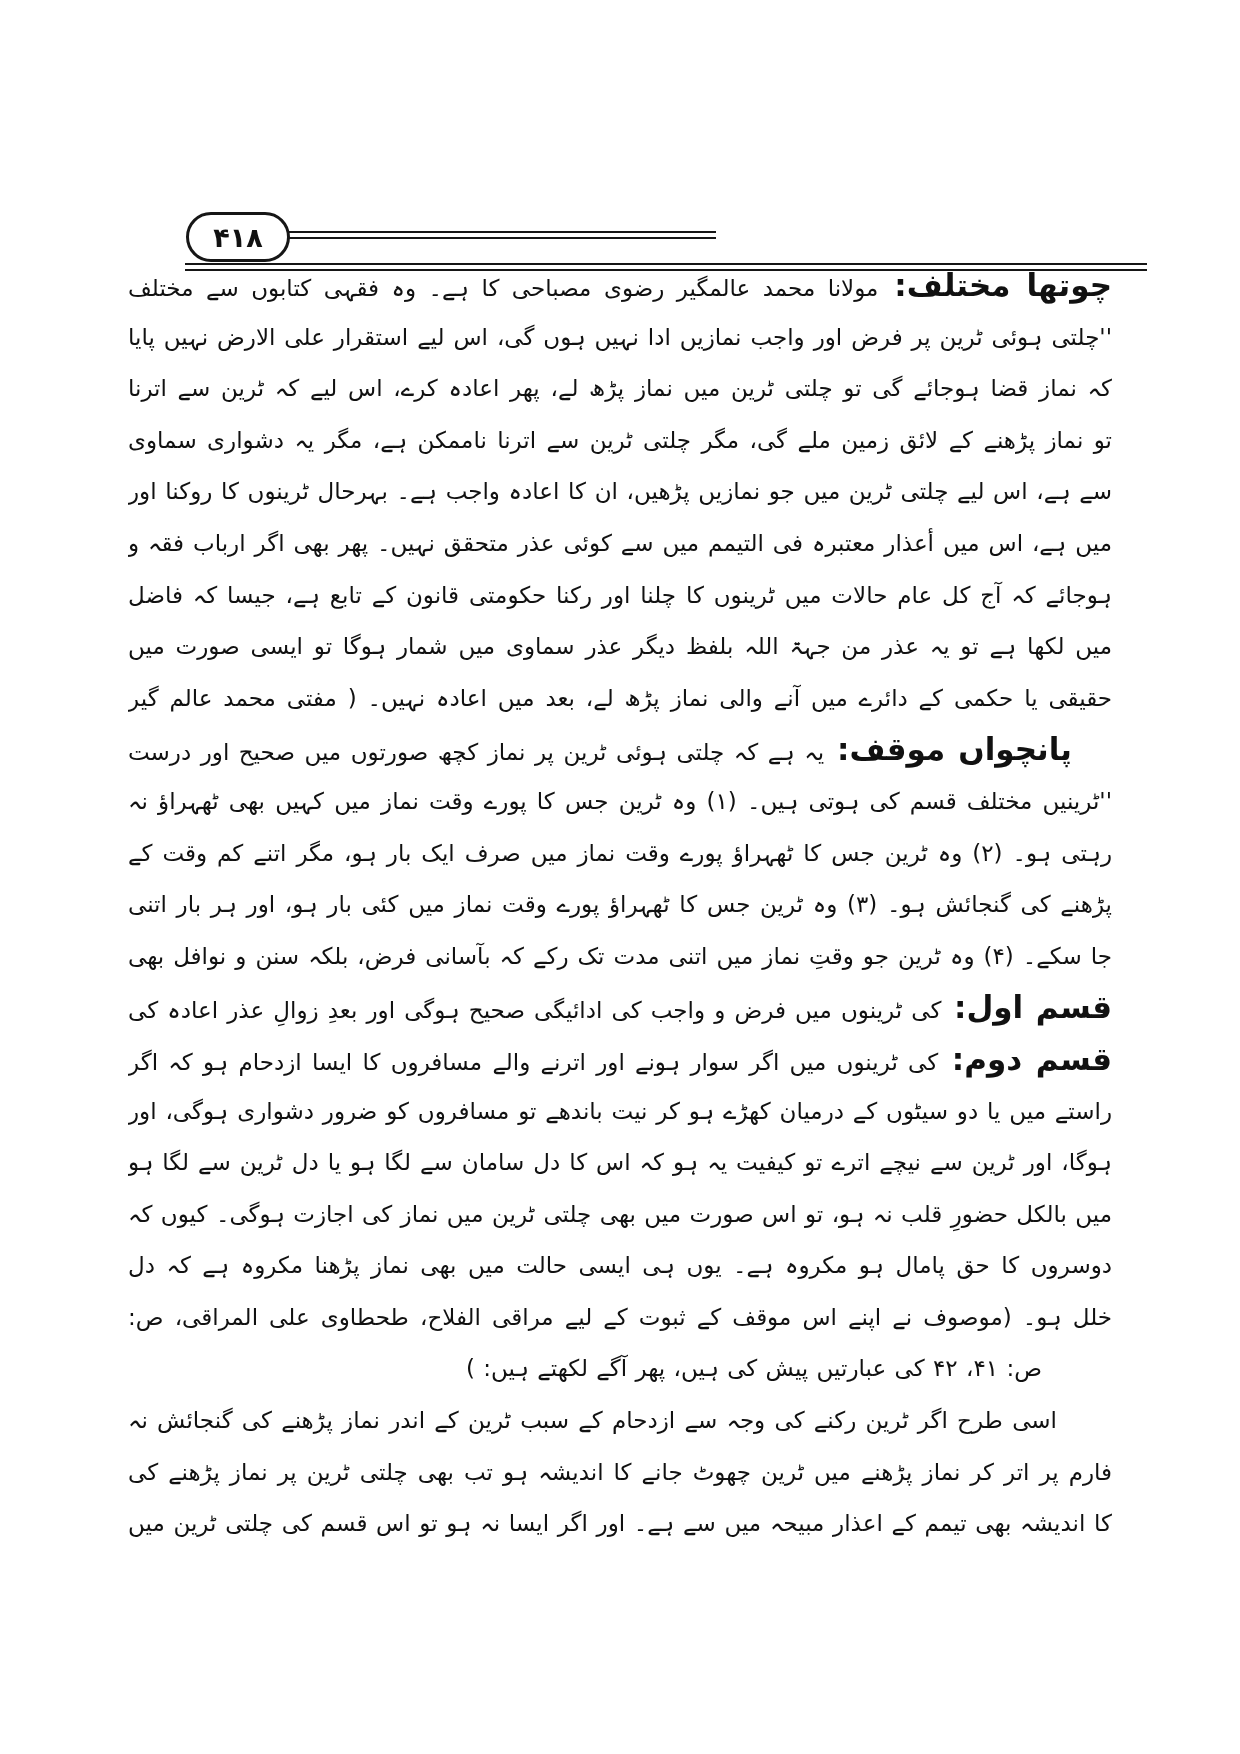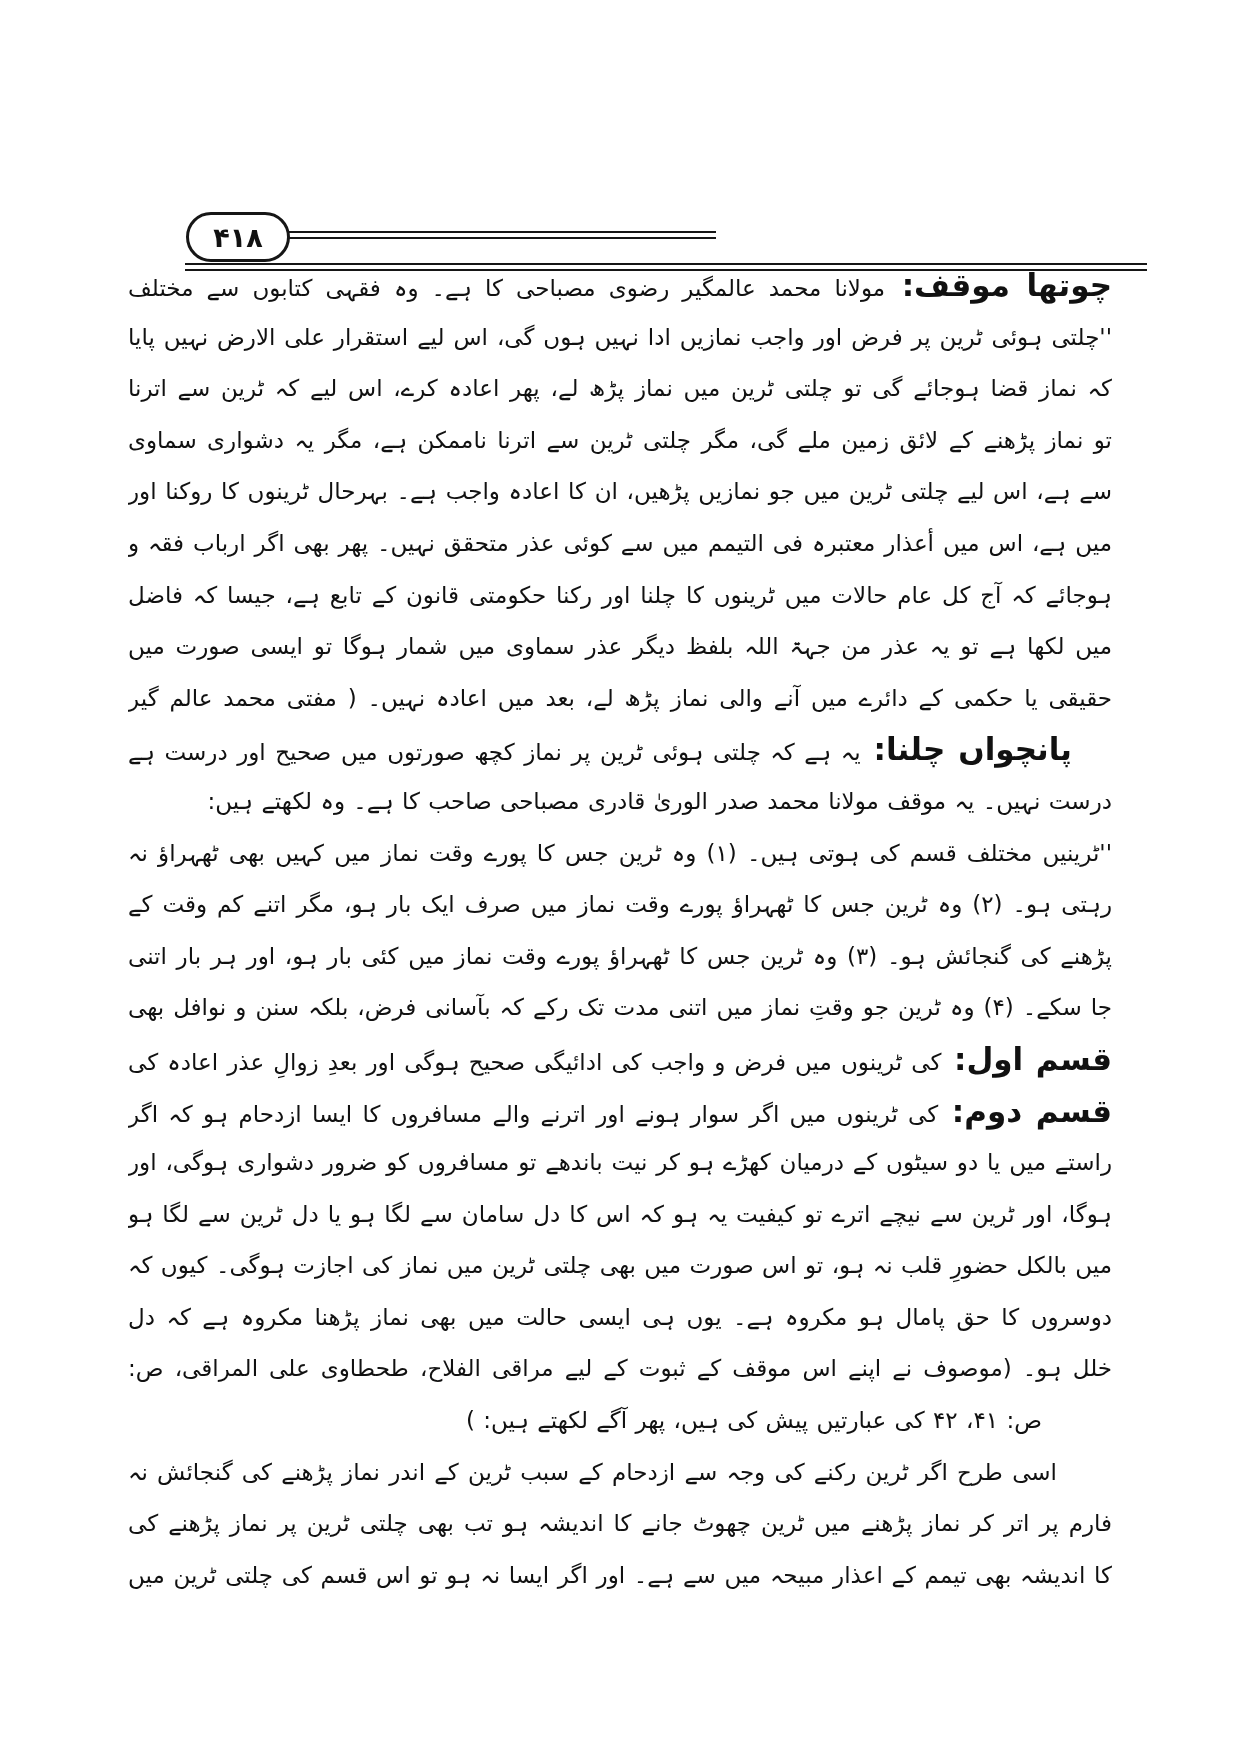--- a/index.html
+++ b/index.html
@@ -65,31 +65,30 @@
 
   <div class="header">
     <div class="capsule pagenum">
       <span>۴۱۸</span>
     </div>
     <div class="connector"></div>
     <div class="head-rule"></div>
   </div>
 
   <div class="textbody">
-      <div class="line full"><b class="lead">چوتھا موقف: </b>مولانا محمد عالمگیر رضوی مصباحی کا ہے۔ وہ فقہی کتابوں سے مختلف جزئیات نقل کرنے کے بعد لکھتے ہیں:</div>
+      <div class="line full"><b class="lead">چوتھا مختلف: </b>مولانا محمد عالمگیر رضوی مصباحی کا ہے۔ وہ فقہی کتابوں سے مختلف جزئیات نقل کرنے کے بعد لکھتے ہیں:</div>
       <div class="line full">''چلتی ہوئی ٹرین پر فرض اور واجب نمازیں ادا نہیں ہوں گی، اس لیے استقرار علی الارض نہیں پایا گیا اور اگر یہ اندیشہ ہو</div>
       <div class="line full">کہ نماز قضا ہوجائے گی تو چلتی ٹرین میں نماز پڑھ لے، پھر اعادہ کرے، اس لیے کہ ٹرین سے اترنا بآسانی ممکن ہے اور اترے گا</div>
       <div class="line full">تو نماز پڑھنے کے لائق زمین ملے گی، مگر چلتی ٹرین سے اترنا ناممکن ہے، مگر یہ دشواری سماوی نہیں، بلکہ خود بندوں کی طرف</div>
       <div class="line full">سے ہے، اس لیے چلتی ٹرین میں جو نمازیں پڑھیں، ان کا اعادہ واجب ہے۔ بہرحال ٹرینوں کا روکنا اور چلانا بندہ کے اختیار</div>
       <div class="line full">میں ہے، اس میں أعذار معتبرہ فی التیمم میں سے کوئی عذر متحقق نہیں۔ پھر بھی اگر ارباب فقہ و افتا کے نزدیک یہ امر متحقق اور منقح</div>
       <div class="line full">ہوجائے کہ آج کل عام حالات میں ٹرینوں کا چلنا اور رکنا حکومتی قانون کے تابع ہے، جیسا کہ فاضل مرتب نے سوال نامے</div>
       <div class="line full">میں لکھا ہے تو یہ عذر من جہۃ اللہ بلفظ دیگر عذر سماوی میں شمار ہوگا تو ایسی صورت میں چلتی ہوئی ٹرینوں پر فرض اور واجب</div>
       <div class="line">حقیقی یا حکمی کے دائرے میں آنے والی نماز پڑھ لے، بعد میں اعادہ نہیں۔ ( مفتی محمد عالم گیر مصباحی )</div>
-      <div class="line full" style="text-indent: 40px;"><b class="lead">پانچواں چلنا: </b>یہ ہے کہ چلتی ہوئی ٹرین پر نماز کچھ صورتوں میں صحیح اور درست ہے اور کچھ صورتوں میں صحیح و</div>
-      <div class="line">درست نہیں۔ یہ موقف مولانا محمد صدر الوریٰ قادری مصباحی صاحب کا ہے۔ وہ لکھتے ہیں:</div>
+      <div class="line full" style="text-indent: 40px;"><b class="lead">پانچواں موقف: </b>یہ ہے کہ چلتی ہوئی ٹرین پر نماز کچھ صورتوں میں صحیح اور درست ہے اور کچھ صورتوں میں صحیح و</div>
       <div class="line full">''ٹرینیں مختلف قسم کی ہوتی ہیں۔ (۱) وہ ٹرین جس کا پورے وقت نماز میں کہیں بھی ٹھہراؤ نہ ہو، بلکہ وہ مسلسل چلتی</div>
       <div class="line full">رہتی ہو۔ (۲) وہ ٹرین جس کا ٹھہراؤ پورے وقت نماز میں صرف ایک بار ہو، مگر اتنے کم وقت کے لیے ہو کہ صرف فرض نماز</div>
       <div class="line full">پڑھنے کی گنجائش ہو۔ (۳) وہ ٹرین جس کا ٹھہراؤ پورے وقت نماز میں کئی بار ہو، اور ہر بار اتنی دیر تک رکے کہ فرض نماز ادا کی</div>
       <div class="line">جا سکے۔ (۴) وہ ٹرین جو وقتِ نماز میں اتنی مدت تک رکے کہ بآسانی فرض، بلکہ سنن و نوافل بھی ادا کی جا سکیں۔</div>
       <div class="line"><b class="lead">قسم اول: </b>کی ٹرینوں میں فرض و واجب کی ادائیگی صحیح ہوگی اور بعدِ زوالِ عذر اعادہ کی بھی حاجت نہیں۔</div>
       <div class="line full"><b class="lead">قسم دوم: </b>کی ٹرینوں میں اگر سوار ہونے اور اترنے والے مسافروں کا ایسا ازدحام ہو کہ اگر وہ ٹھہری ہوئی ٹرین میں</div>
       <div class="line full">راستے میں یا دو سیٹوں کے درمیان کھڑے ہو کر نیت باندھے تو مسافروں کو ضرور دشواری ہوگی، اور ان کا حقِ مرور پامال</div>
       <div class="line full">ہوگا، اور ٹرین سے نیچے اترے تو کیفیت یہ ہو کہ اس کا دل سامان سے لگا ہو یا دل ٹرین سے لگا ہو کہ کہیں چل نہ پڑے، اور نماز</div>
       <div class="line full">میں بالکل حضورِ قلب نہ ہو، تو اس صورت میں بھی چلتی ٹرین میں نماز کی اجازت ہوگی۔ کیوں کہ عام راستے میں نماز پڑھنا کہ</div>
       <div class="line full">دوسروں کا حق پامال ہو مکروہ ہے۔ یوں ہی ایسی حالت میں بھی نماز پڑھنا مکروہ ہے کہ دل کسی اور چیز میں مشغول ہو اور خشوع میں</div>

